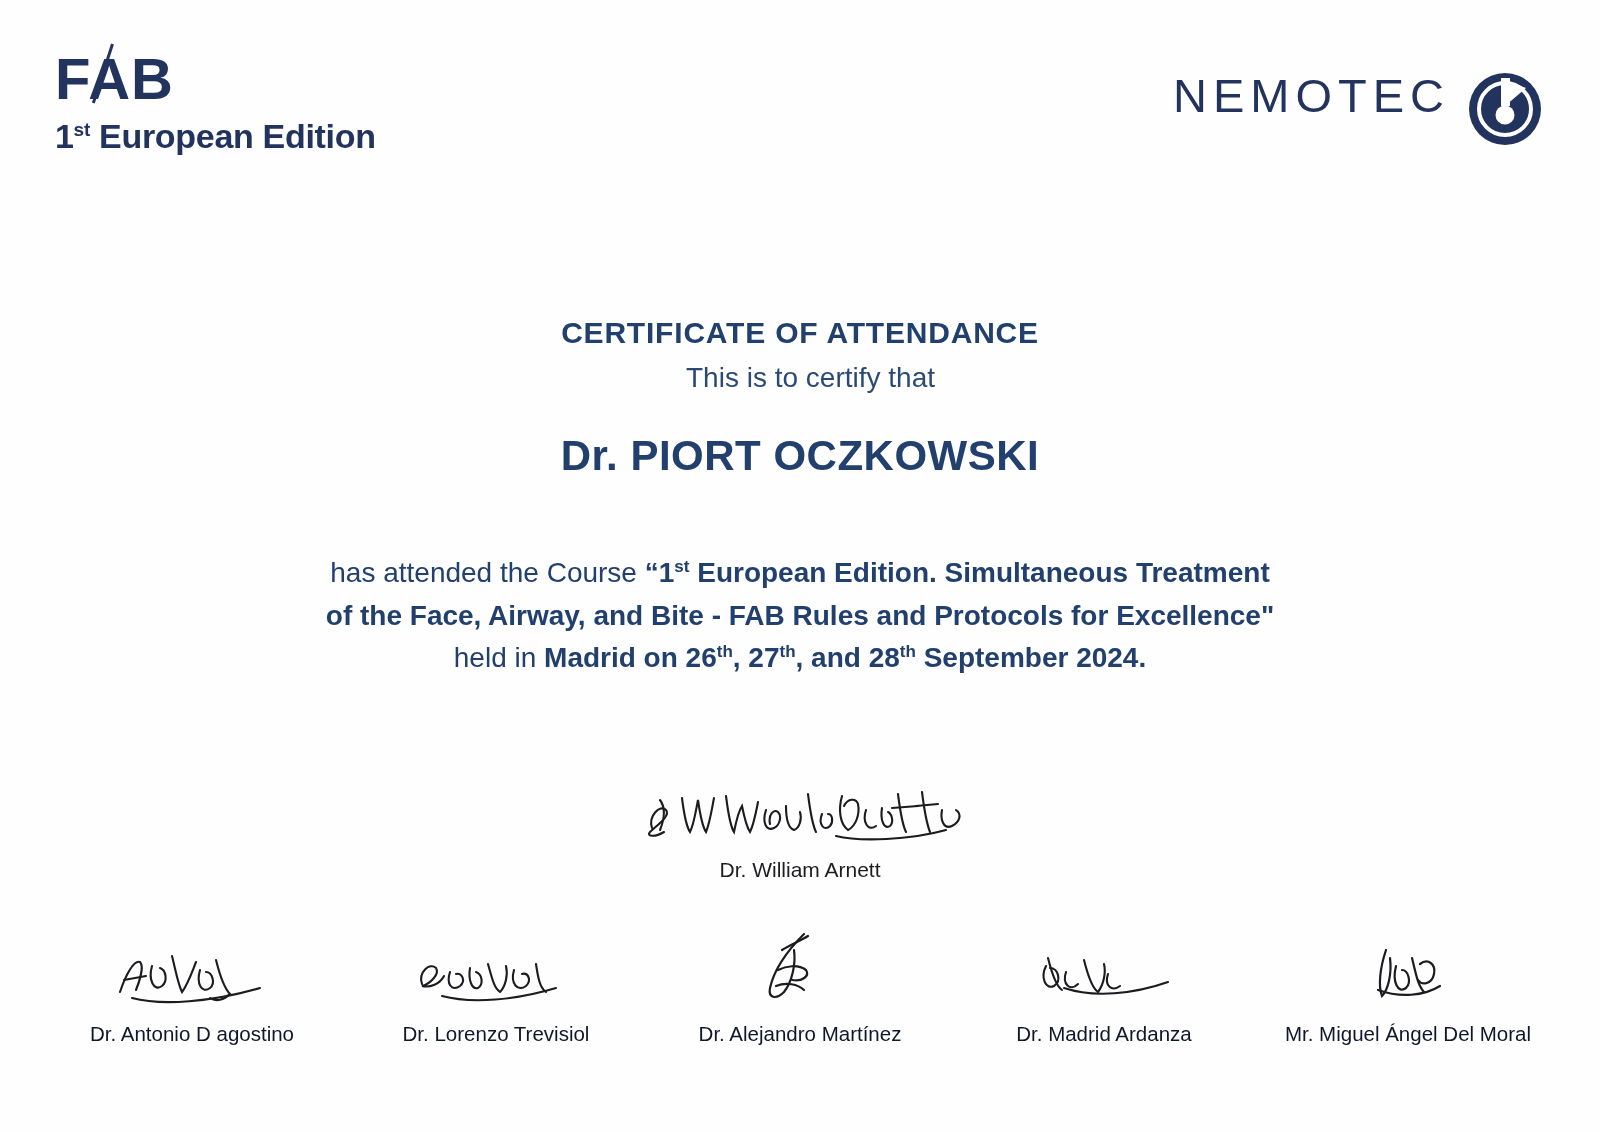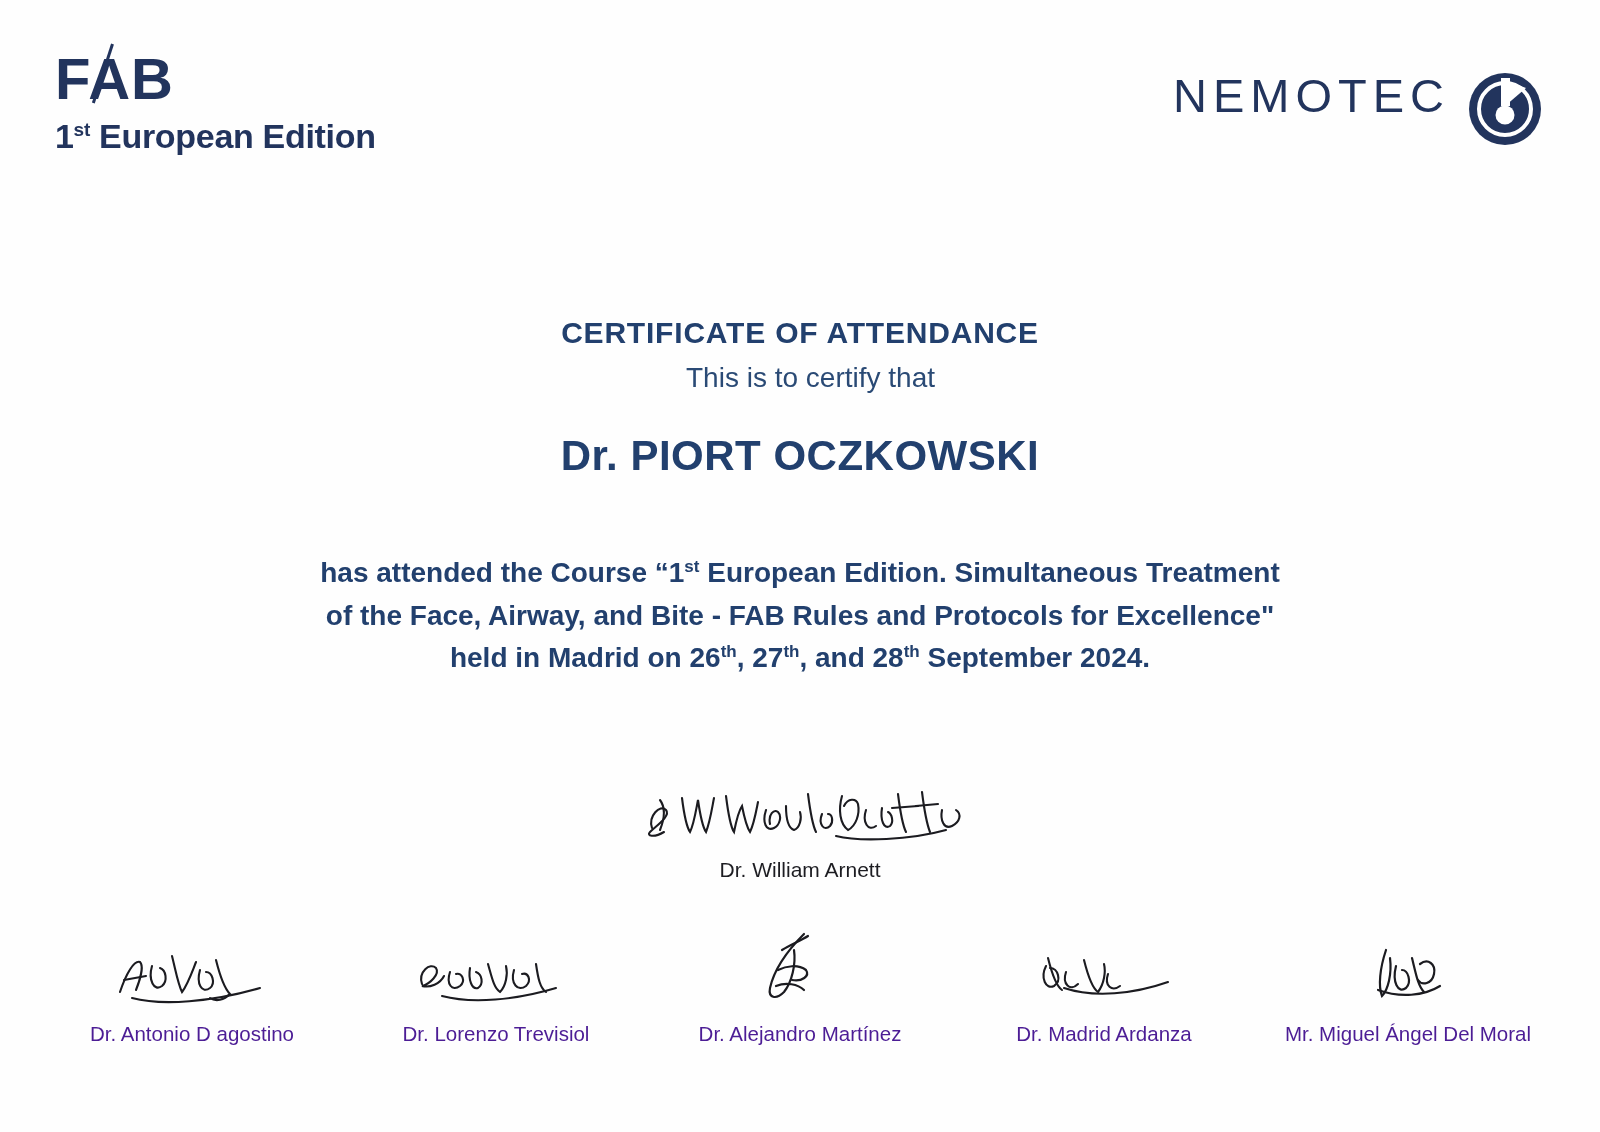--- a/index.html
+++ b/index.html
@@ -125,21 +125,21 @@
   .course-block {
     position: absolute;
     top: 552px;
     left: 190px;
     right: 190px;
     text-align: center;
     font-size: 28px;
     line-height: 1.52;
     color: #22406e;
   }
-  .course-block .light { font-weight: 700; }
+  .course-block .light { font-weight: 400; }
   .course-block .bold { font-weight: bold; }
   .course-block sup { font-size: 17px; vertical-align: super; }
 
   
   .main-signature {
     position: absolute;
     top: 780px;
     left: 0;
     right: 0;
     text-align: center;
@@ -171,21 +171,21 @@
     text-align: center;
   }
   .sig-cell .sig-img {
     height: 80px;
     display: flex;
     align-items: flex-end;
     justify-content: center;
   }
   .sig-cell .sig-name {
     font-size: 20.5px;
-    color: #4c1d95;
+    color: #0f172a;
     margin-top: 12px;
     white-space: nowrap;
     font-weight: 400;
   }
 
   svg { display: block; }
 </style>
 </head>
 <body>
 

